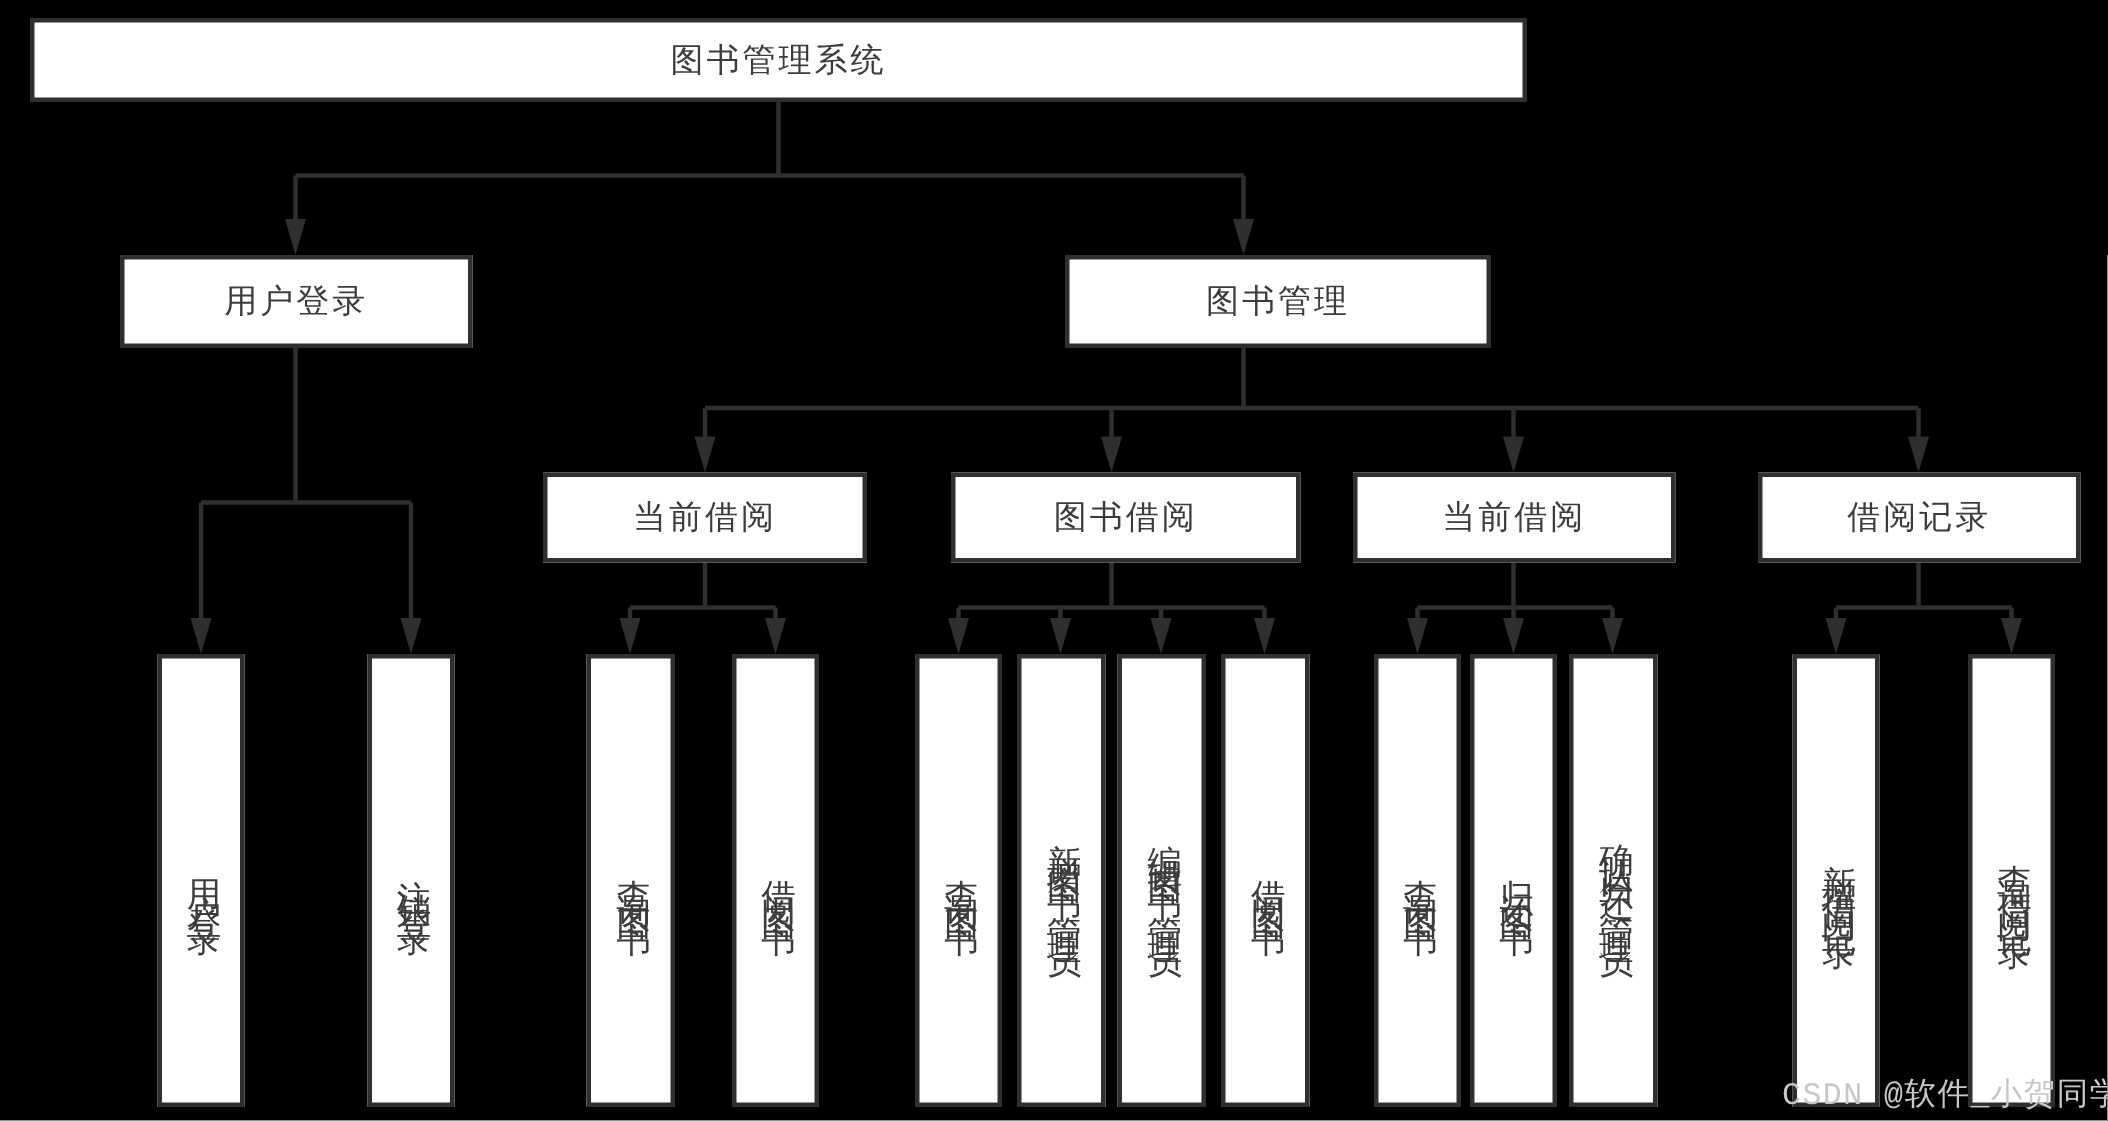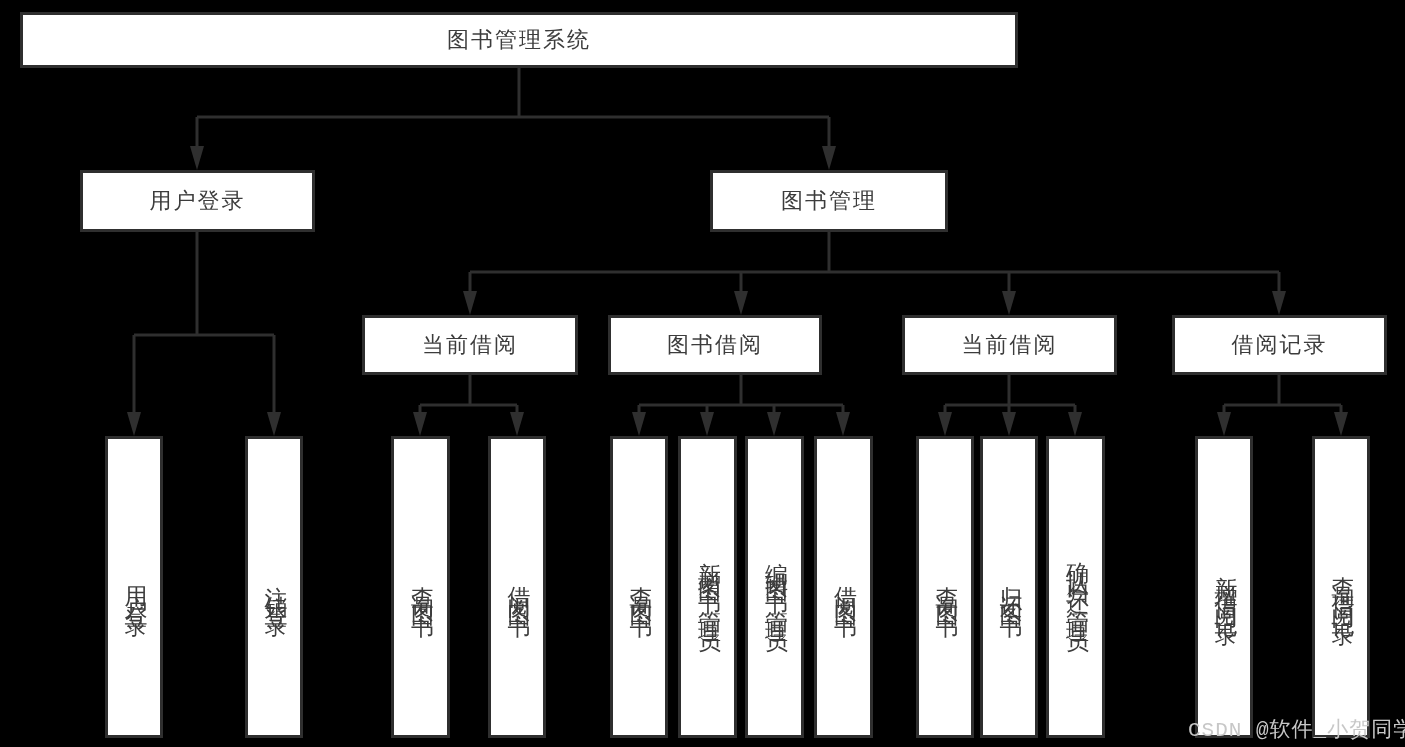--- a/index.html
+++ b/index.html
@@ -27,23 +27,23 @@
     text-orientation:mixed;
     font-size:23px;
     line-height:1;
     letter-spacing:0.42em;
     color:#3c3c3c;
     white-space:nowrap;
   }
   
   .b-root{left:20px;top:12px;width:998px;height:56px;}
   .b-l2a{left:80px;top:170px;width:235px;height:62px;}
-  .b-l2b{left:710px;top:170px;width:238px;height:62px;}
+  .b-l2b{left:710px;top:170px;width:284px;height:62px;}
   .b-l3a{left:362px;top:315px;width:216px;height:60px;}
-  .b-l3b{left:608px;top:315px;width:214px;height:60px;}
+  .b-l3b{left:634px;top:315px;width:233px;height:60px;}
   .b-l3c{left:902px;top:315px;width:215px;height:60px;text-align:center;}
   .b-l3d{left:1172px;top:315px;width:215px;height:60px;}
   .b-a1{left:105px;top:436px;width:58px;height:302px;}
   .b-a2{left:245px;top:436px;width:58px;height:302px;}
   .b-b1{left:391px;top:436px;width:59px;height:302px;}
   .b-b2{left:488px;top:436px;width:58px;height:302px;}
   .b-c1{left:610px;top:436px;width:58px;height:302px;}
   .b-c2{left:678px;top:436px;width:59px;height:302px;}
   .b-c3{left:745px;top:436px;width:59px;height:302px;}
   .b-c4{left:814px;top:436px;width:59px;height:302px;}

